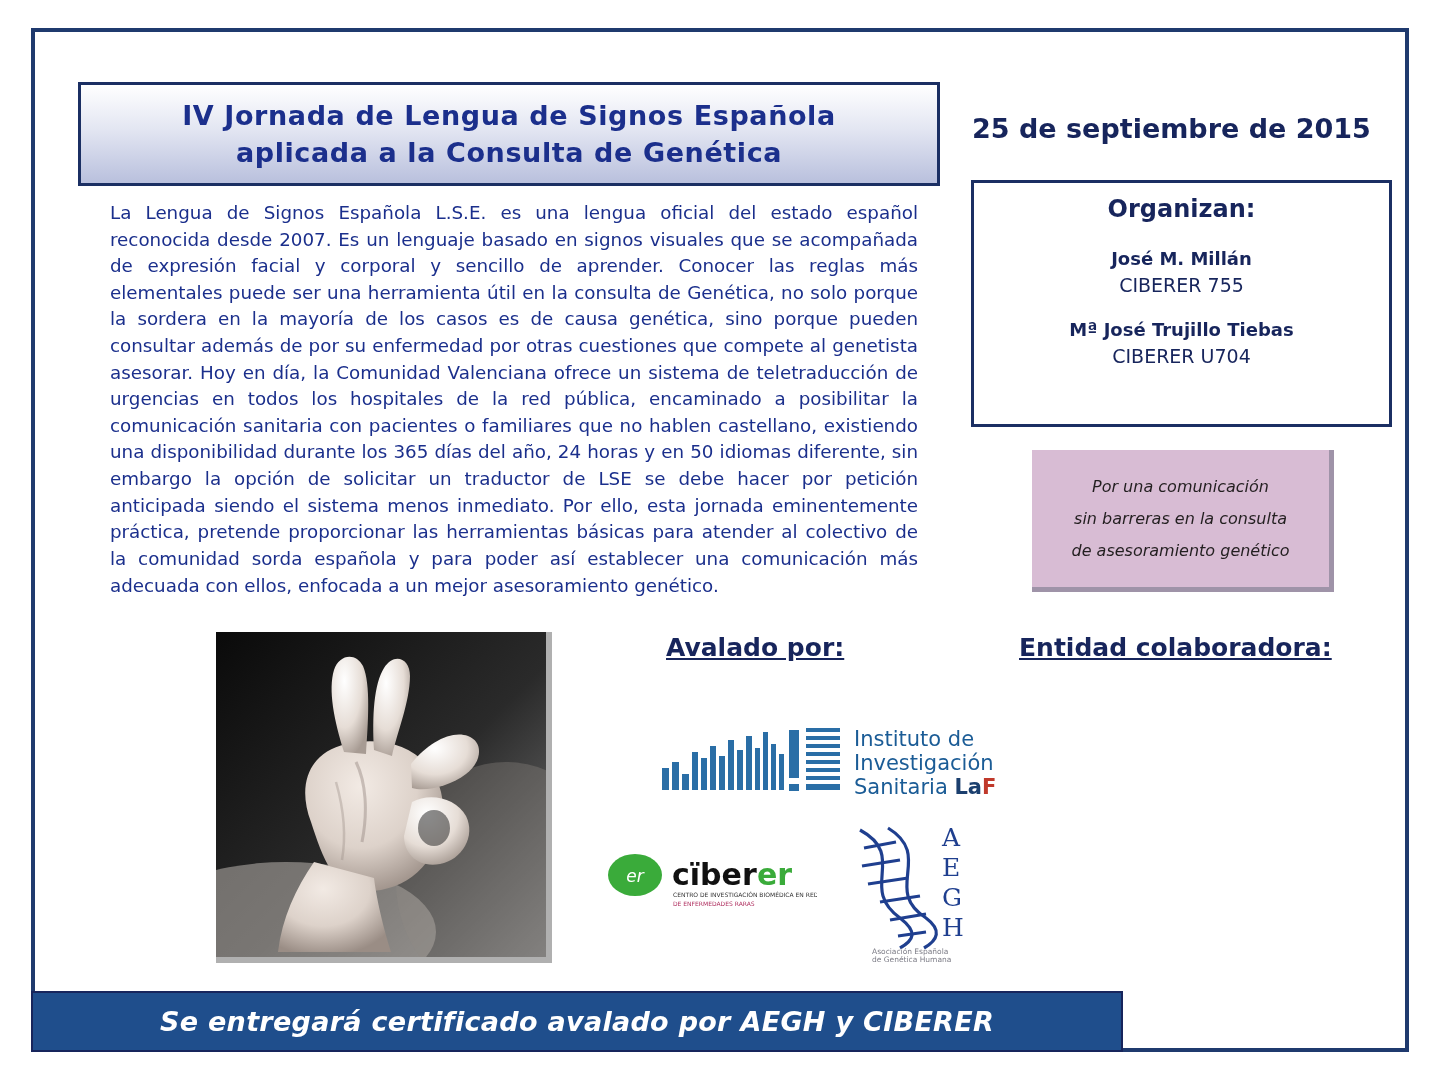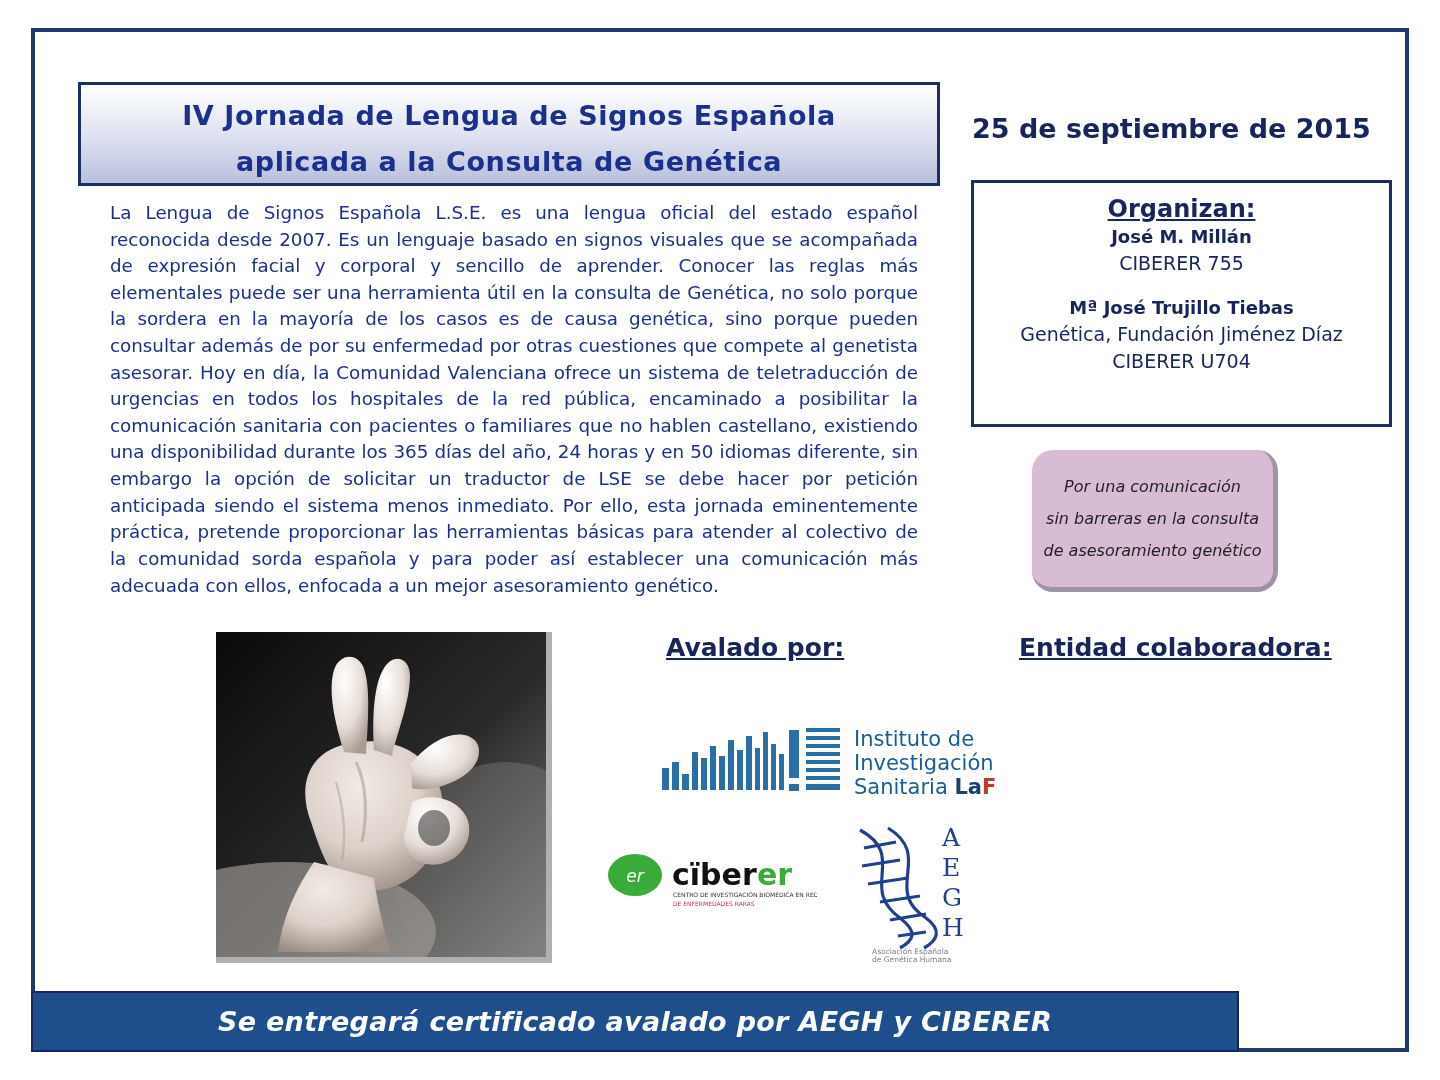--- a/index.html
+++ b/index.html
@@ -46,21 +46,20 @@
     justify-content: center;
   }
   .title-line {
     color: #1b2f8c;
     font-weight: bold;
     font-size: 27px;
     letter-spacing: 0.6px;
     line-height: 1.38;
     white-space: nowrap;
     font-family: "DejaVu Sans", sans-serif;
-    margin-top: 9px;
   }
   
   .body-text {
     position: absolute;
     left: 110px;
     top: 200px;
     width: 808px;
     color: #1b2f8c;
     font-size: 18.3px;
     line-height: 1.455;
@@ -88,49 +87,48 @@
     border: 3px solid #1b2f63;
     box-sizing: border-box;
     background: #ffffff;
     color: #17255c;
     text-align: center;
     padding-top: 12px;
   }
   .org-title {
     font-weight: bold;
     font-size: 24px;
-    text-decoration: underline;
+    margin-bottom: 22px;
   }
   .org-name {
     font-weight: bold;
     font-size: 18px;
     line-height: 1.5;
   }
   .org-sub {
     font-size: 19px;
     line-height: 1.42;
   }
   .org-block-2 { margin-top: 17px; }
   
   .slogan-box {
     position: absolute;
     left: 1032px;
     top: 450px;
-    width: 246px;
+    width: 302px;
     height: 142px;
     background: #d8bcd4;
     border-right: 5px solid #9f93a8;
     border-bottom: 5px solid #9f93a8;
     box-sizing: border-box;
     display: flex;
     flex-direction: column;
     align-items: center;
     justify-content: center;
     color: #231f20;
-    border-radius: 21px;
   }
   .slogan-line {
     font-style: italic;
     font-size: 16px;
     line-height: 2.0;
     font-family: "DejaVu Sans", sans-serif;
   }
   
   .heading-avalado {
     position: absolute;
@@ -187,21 +185,21 @@
     left: 838px;
     top: 818px;
     width: 152px;
     height: 146px;
   }
   
   .bottom-banner {
     position: absolute;
     left: 31px;
     top: 991px;
-    width: 1208px;
+    width: 1092px;
     height: 61px;
     background: #1f4e8c;
     border: 2px solid #17255c;
     box-sizing: border-box;
     display: flex;
     align-items: center;
     justify-content: center;
   }
   .bottom-banner-text {
     color: #ffffff;
@@ -233,21 +231,20 @@
   <div class="body-text">La Lengua de Signos Española L.S.E. es una lengua oficial del estado español reconocida desde 2007. Es un lenguaje basado en signos visuales que se acompañada de expresión facial y corporal y sencillo de aprender. Conocer las reglas más elementales puede ser una herramienta útil en la consulta de Genética, no solo porque la sordera en la mayoría de los casos es de causa genética, sino porque pueden consultar además de por su enfermedad por otras cuestiones que compete al genetista asesorar. Hoy en día, la Comunidad Valenciana ofrece un sistema de teletraducción de urgencias en todos los hospitales de la red pública, encaminado a posibilitar la comunicación sanitaria con pacientes o familiares que no hablen castellano, existiendo una disponibilidad durante los 365 días del año, 24 horas y en 50 idiomas diferente, sin embargo la opción de solicitar un traductor de LSE se debe hacer por petición anticipada siendo el sistema menos inmediato. Por ello, esta jornada eminentemente práctica, pretende proporcionar las herramientas básicas para atender al colectivo de la comunidad sorda española y para poder así establecer una comunicación más adecuada con ellos, enfocada a un mejor asesoramiento  genético.</div>
 
   <div class="org-box">
     <div class="org-title">Organizan:</div>
     <div class="org-block">
       <div class="org-name">José M. Millán</div>
       <div class="org-sub">CIBERER  755</div>
     </div>
     <div class="org-block org-block-2">
       <div class="org-name">Mª José Trujillo  Tiebas</div>
-      <div class="org-sub">Genética, Fundación Jiménez  Díaz</div>
       <div class="org-sub">CIBERER  U704</div>
     </div>
   </div>
 
   <div class="slogan-box">
     <div class="slogan-line">Por una comunicación</div>
     <div class="slogan-line">sin barreras en la consulta</div>
     <div class="slogan-line">de asesoramiento genético</div>
   </div>
 

